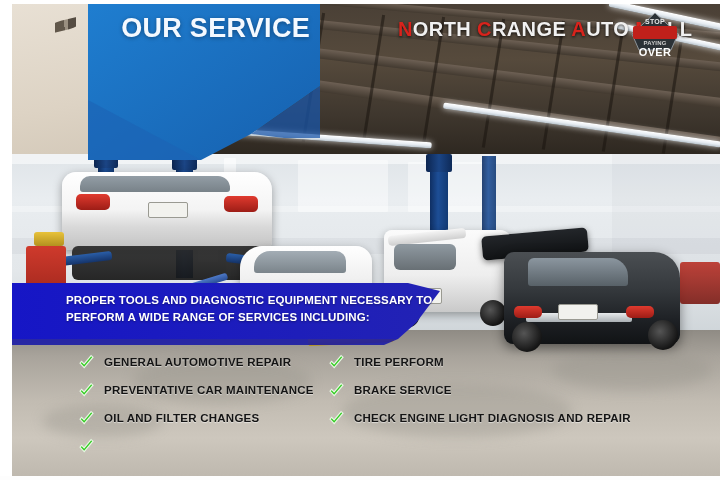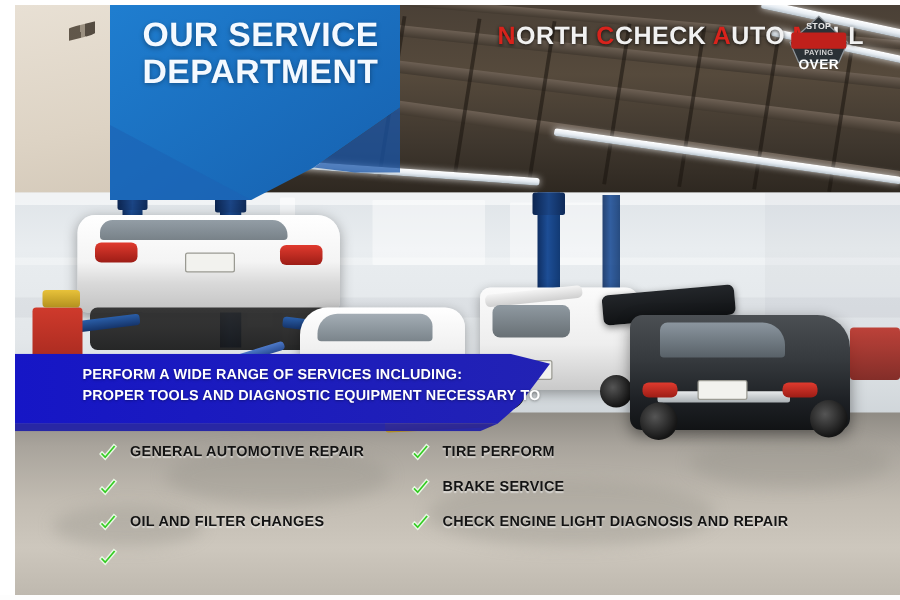--- a/index.html
+++ b/index.html
@@ -83,21 +83,21 @@
   .chrome{position:absolute;background:linear-gradient(180deg,#e7eaec,#aab0b4);border-radius:2px;}
   .redpanel{position:absolute;background:linear-gradient(180deg,#b93026,#7a1a14);border-radius:3px;}
   .yellowlift{position:absolute;background:linear-gradient(180deg,#e8c23a,#b3911f);border-radius:3px;}
   .toolcab{position:absolute;background:linear-gradient(180deg,#cf3a2c,#8d1f17);border-radius:3px;}
 
   
   .title-banner{position:absolute;left:88px;top:0;width:232px;height:160px;z-index:20;}
   .title-banner svg{position:absolute;left:0;top:0;}
   .title-text{position:absolute;left:0;top:0;width:232px;padding:14px 10px 0 26px;
     box-sizing:border-box;color:#f4f9ff;font-weight:700;font-size:27px;line-height:1.07;
-    letter-spacing:.3px;text-shadow:0 1px 4px rgba(0,0,0,.35);}
+    letter-spacing:.3px;text-shadow:0 1px 4px rgba(0,0,0,.35);text-align:right;}
   .title-text .l2{display:block;}
 
   
   .logo{position:absolute;left:398px;top:18px;z-index:30;white-space:nowrap;
     font-weight:700;font-size:20px;letter-spacing:.4px;
     text-shadow:0 1px 3px rgba(0,0,0,.75);}
   .logo .w{color:#f1f1f1;}
   .logo .r{color:#d8231c;}
   .badge{position:absolute;left:631px;top:12px;width:48px;height:40px;z-index:31;}
   .badge svg{position:absolute;left:0;top:0;}
@@ -233,26 +233,25 @@
           <stop offset="0" stop-color="#1f7ed0"></stop>
           <stop offset="1" stop-color="#1660ae"></stop>
         </linearGradient>
       </defs>
       <polygon points="0,0 232,0 232,86 163,134 113,160 0,160" fill="url(#tb)"></polygon>
       <polygon points="163,134 232,86 232,138 196,138" fill="#1a55a8" opacity="0.75"></polygon>
       <polygon points="0,100 113,160 0,160" fill="#1d62b4" opacity="0.6"></polygon>
     </svg>
     <div class="title-text">
       <span class="l1">OUR SERVICE</span>
-      <span class="l2">DEPARTMENT</span>
     </div>
   </div>
 
   <div class="logo">
-    <span class="r">N</span><span class="w">ORTH </span><span class="r">C</span><span class="w">CHECK </span><span class="r">A</span><span class="w">UTO </span><span class="r">M</span><span class="w">ALL</span>
+    <span class="r">N</span><span class="w">ORTH </span><span class="r">C</span><span class="w">RANGE </span><span class="r">A</span><span class="w">UTO </span><span class="r">M</span><span class="w">ALL</span>
   </div>
 
   <div class="badge">
     <svg width="48" height="40" viewBox="0 0 48 40">
       <polygon points="24,1 47,22 40,38 8,38 1,22" fill="#2b3136" stroke="#8d9398" stroke-width="1"></polygon>
       <rect x="2" y="14" width="44" height="13" rx="2" fill="#c0201b"></rect>
     </svg>
     <div class="bt b1">STOP</div>
     <div class="bt b2">OVER</div>
     <div class="bt b3">PAYING</div>
@@ -264,41 +263,42 @@
         <linearGradient id="cb" x1="0" y1="0" x2="1" y2="0">
           <stop offset="0" stop-color="#1616c6"></stop>
           <stop offset="1" stop-color="#2222b4"></stop>
         </linearGradient>
       </defs>
       <polygon points="0,0 396,0 428,8 404,40 386,56 0,56" fill="url(#cb)"></polygon>
       <polygon points="0,56 386,56 372,62 0,62" fill="#1414a8" opacity="0.85"></polygon>
     </svg>
   </div>
   <div class="copy-text">
+    <span>PROPER TOOLS AND DIAGNOSTIC EQUIPMENT NECESSARY TO</span>
     <span>PERFORM A WIDE RANGE OF SERVICES INCLUDING:</span>
-    <span>PROPER TOOLS AND DIAGNOSTIC EQUIPMENT NECESSARY TO</span>
   </div>
 
   <div class="bullets">
 
     <div class="col col-left">
       <div class="bullet">
         <span class="chk">
           <svg width="17" height="17" viewBox="0 0 17 17">
               <path d="M2 9.2 L6.2 13.6 L15 3.2 L13.1 1.6 L6.1 9.9 L3.6 7.4 Z" fill="#33cc22" stroke="#e9f7e4" stroke-width="1.1"></path>
             </svg>
         </span>
         <span class="blabel">GENERAL AUTOMOTIVE REPAIR</span>
       </div>
       <div class="bullet">
         <span class="chk">
           <svg width="17" height="17" viewBox="0 0 17 17">
               <path d="M2 9.2 L6.2 13.6 L15 3.2 L13.1 1.6 L6.1 9.9 L3.6 7.4 Z" fill="#33cc22" stroke="#e9f7e4" stroke-width="1.1"></path>
             </svg>
         </span>
+        <span class="blabel">PREVENTATIVE CAR MAINTENANCE</span>
       </div>
       <div class="bullet">
         <span class="chk">
           <svg width="17" height="17" viewBox="0 0 17 17">
               <path d="M2 9.2 L6.2 13.6 L15 3.2 L13.1 1.6 L6.1 9.9 L3.6 7.4 Z" fill="#33cc22" stroke="#e9f7e4" stroke-width="1.1"></path>
             </svg>
         </span>
         <span class="blabel">OIL AND FILTER CHANGES</span>
       </div>
       <div class="bullet">

